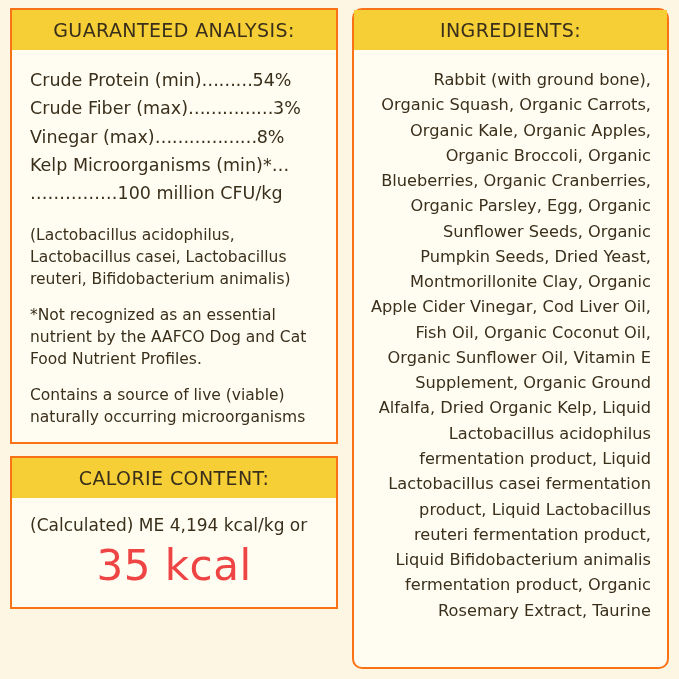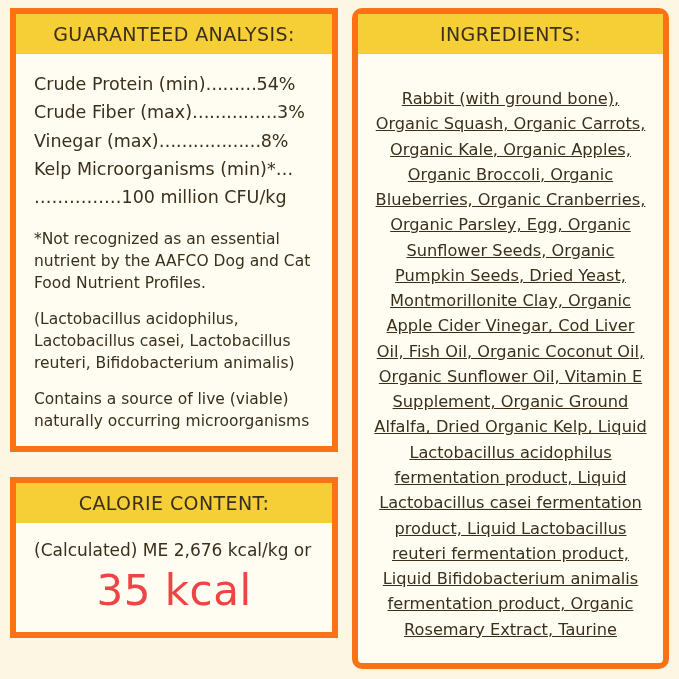--- a/index.html
+++ b/index.html
@@ -30,21 +30,21 @@
     flex-direction: column;
     gap: 12px;
   }
   .col-right {
     flex: 1;
     display: flex;
     flex-direction: column;
   }
   .panel {
     background: #fffdf2;
-    border: 6px solid #f97316;
+    border: 2px solid #f97316;
     box-sizing: border-box;
   }
   .panel-header {
     background: #f5cf35;
     color: #3a2f1b;
     text-align: center;
     font-size: 19px;
     letter-spacing: 0.4px;
     padding: 9px 4px 9px 4px;
     font-weight: 400;
@@ -77,21 +77,20 @@
     line-height: 1.42;
   }
   .ga-note p {
     margin: 0 0 14px 0;
   }
   .ga-note p:last-child {
     margin-bottom: 0;
   }
   .cal-panel {
     flex: 0 0 auto;
-    margin-top: 13px;
   }
   .cal-body {
     padding: 16px 18px 18px 18px;
     text-align: center;
   }
   .cal-line1 {
     font-size: 17px;
     line-height: 1.35;
     text-align: left;
   }
@@ -106,25 +105,24 @@
     font-size: 17px;
     margin-top: 2px;
   }
   .ing-panel {
     height: 100%;
     display: flex;
     flex-direction: column;
     border-radius: 10px;
   }
   .ing-body {
-    padding: 32px 16px 16px 16px;
+    padding: 17px 16px 16px 16px;
     font-size: 16.2px;
     line-height: 1.56;
-    text-align: center;
-    text-decoration: underline;
+    text-align: right;
   }
 </style>
 </head>
 <body>
 
 <div class="page">
 
   <div class="col-left">
 
     <div class="panel ga-panel">
@@ -139,32 +137,32 @@
         </div>
         <div class="ga-row">
           <span>Vinegar (max)</span><span class="leader">………………</span><span>8%</span>
         </div>
         <div class="ga-row">
           <span>Kelp Microorganisms (min)*</span><span class="leader">…</span><span></span>
         </div>
         <div class="ga-cont">……………100 million CFU/kg</div>
 
         <div class="ga-note">
+          <p>(Lactobacillus acidophilus, Lactobacillus casei, Lactobacillus reuteri, Bifidobacterium animalis)</p>
           <p>*Not recognized as an essential nutrient by the AAFCO Dog and Cat Food Nutrient Profiles.</p>
-          <p>(Lactobacillus acidophilus, Lactobacillus casei, Lactobacillus reuteri, Bifidobacterium animalis)</p>
           <p>Contains a source of live (viable) naturally occurring microorganisms</p>
         </div>
 
       </div>
     </div>
 
     <div class="panel cal-panel">
       <div class="panel-header">CALORIE CONTENT:</div>
       <div class="panel-body cal-body">
-        <div class="cal-line1">(Calculated) ME 2,676 kcal/kg or</div>
+        <div class="cal-line1">(Calculated) ME 4,194 kcal/kg or</div>
         <div class="cal-big">35 kcal</div>
       </div>
     </div>
 
   </div>
 
   <div class="col-right">
     <div class="panel ing-panel">
       <div class="panel-header">INGREDIENTS:</div>
       <div class="panel-body ing-body">Rabbit (with ground bone), Organic Squash, Organic Carrots, Organic Kale, Organic Apples, Organic Broccoli, Organic Blueberries, Organic Cranberries, Organic Parsley, Egg, Organic Sunflower Seeds, Organic Pumpkin Seeds, Dried Yeast, Montmorillonite Clay, Organic Apple Cider Vinegar, Cod Liver Oil, Fish Oil, Organic Coconut Oil, Organic Sunflower Oil, Vitamin E Supplement, Organic Ground Alfalfa, Dried Organic Kelp, Liquid Lactobacillus acidophilus fermentation product, Liquid Lactobacillus casei fermentation product, Liquid Lactobacillus reuteri fermentation product, Liquid Bifidobacterium animalis fermentation product, Organic Rosemary Extract, Taurine</div>

